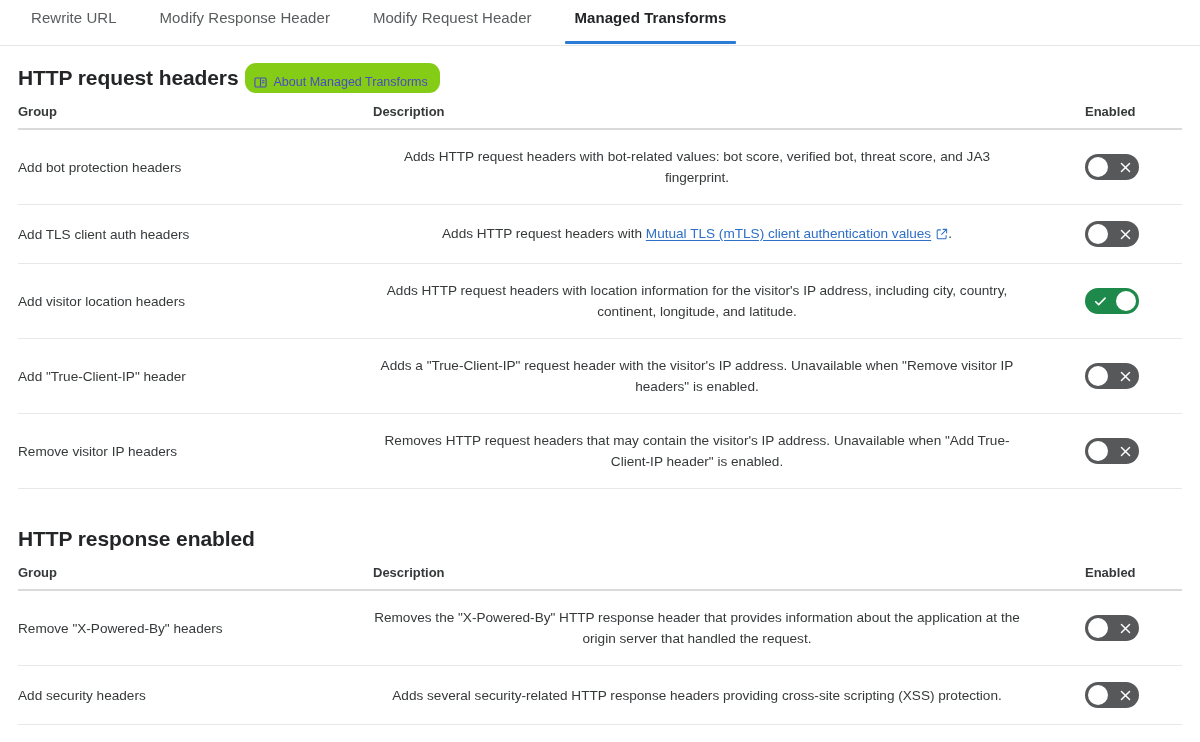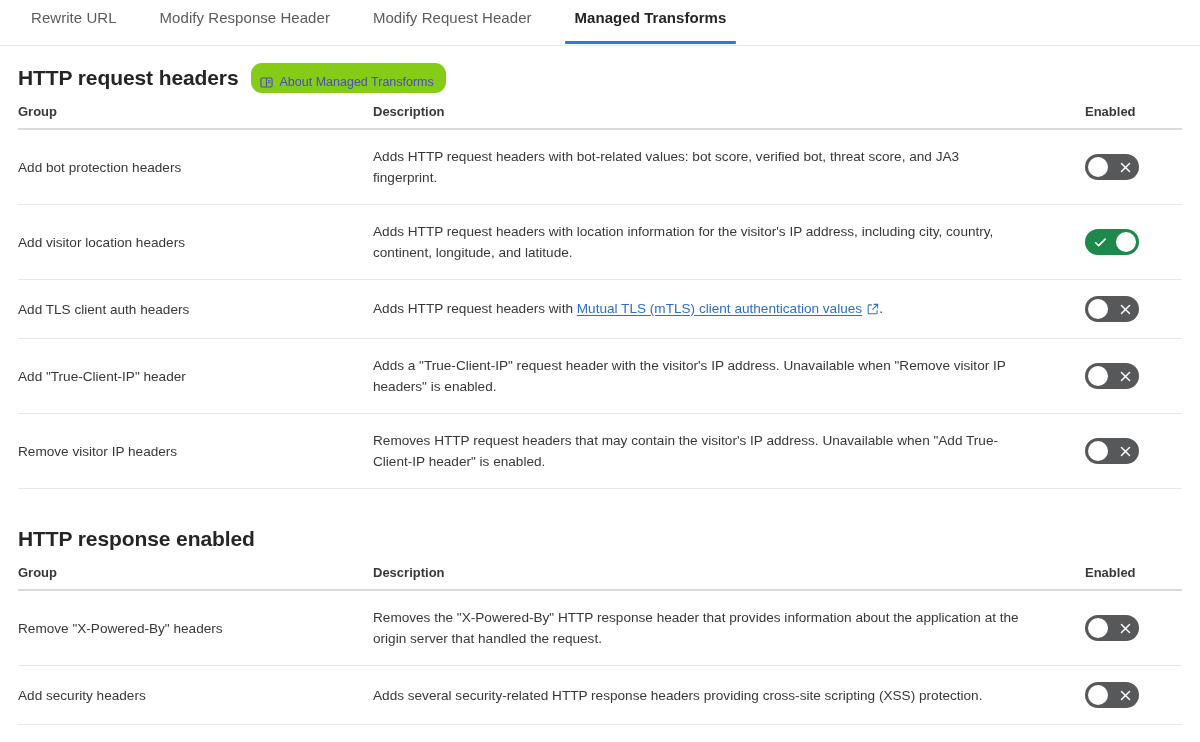--- a/index.html
+++ b/index.html
@@ -43,21 +43,21 @@
     height: 3px;
     background: #2c7cd6;
     border-radius: 1px;
   }
 
   
   .section { padding: 0 18px; }
   .section-head {
     display: flex;
     align-items: center;
-    gap: 12px;
+    gap: 6px;
     margin: 0;
     height: 40px;
   }
   .section-title {
     font-size: 21px;
     font-weight: 700;
     color: #232527;
     letter-spacing: -0.1px;
   }
   .about-pill {
@@ -91,21 +91,21 @@
   thead th.en { padding-left: 2px; }
 
   tbody td {
     padding: 16px 0;
     vertical-align: middle;
     border-bottom: 1px solid #e7e8e9;
     font-size: 13.6px;
     line-height: 21px;
     color: #36393a;
   }
-  tbody td.desc { padding-right: 62px; }
+  tbody td.desc { padding-right: 62px; text-align: center; }
   tbody td.en { padding-left: 2px; }
 
   a.ext {
     color: #2e6fc7;
     text-decoration: underline;
     text-underline-offset: 2px;
   }
   .ext-icon { display: inline-block; vertical-align: -2px; margin-left: 5px; }
 
   
@@ -186,35 +186,20 @@
             <span class="mark">
               <svg width="11" height="11" viewBox="0 0 12 12">
                   <path d="M1.6 1.6 L10.4 10.4 M10.4 1.6 L1.6 10.4" stroke="#ffffff" stroke-width="1.6" stroke-linecap="round"></path>
                 </svg>
             </span>
           </span>
         </td>
       </tr>
 
       <tr>
-        <td>Add visitor location headers</td>
-        <td class="desc">Adds HTTP request headers with location information for the visitor's IP address, including city, country, continent, longitude, and latitude.</td>
-        <td class="en">
-          <span class="toggle on">
-            <span class="knob"></span>
-            <span class="mark">
-              <svg width="13" height="11" viewBox="0 0 14 12">
-                  <path d="M1.8 6.3 L5 9.4 L12 2.4" stroke="#ffffff" stroke-width="1.8" fill="none" stroke-linecap="round" stroke-linejoin="round"></path>
-                </svg>
-            </span>
-          </span>
-        </td>
-      </tr>
-
-      <tr>
         <td>Add TLS client auth headers</td>
         <td class="desc">
           <span>Adds HTTP request headers with </span><a class="ext" href="#">Mutual TLS (mTLS) client authentication values</a><span class="ext-icon"><svg width="12" height="12" viewBox="0 0 14 14" fill="none">
                 <path d="M5.2 2.2H2.4A1 1 0 0 0 1.4 3.2v8.4a1 1 0 0 0 1 1h8.4a1 1 0 0 0 1-1V8.8" stroke="#2e6fc7" stroke-width="1.2" stroke-linecap="round"></path>
                 <path d="M8.2 1.6h4.2v4.2" stroke="#2e6fc7" stroke-width="1.2" stroke-linecap="round" stroke-linejoin="round"></path>
                 <path d="M12.4 1.6 6.6 7.4" stroke="#2e6fc7" stroke-width="1.2" stroke-linecap="round"></path>
               </svg></span><span>.</span>
         </td>
         <td class="en">
           <span class="toggle">
@@ -222,20 +207,35 @@
             <span class="mark">
               <svg width="11" height="11" viewBox="0 0 12 12">
                   <path d="M1.6 1.6 L10.4 10.4 M10.4 1.6 L1.6 10.4" stroke="#ffffff" stroke-width="1.6" stroke-linecap="round"></path>
                 </svg>
             </span>
           </span>
         </td>
       </tr>
 
       <tr>
+        <td>Add visitor location headers</td>
+        <td class="desc">Adds HTTP request headers with location information for the visitor's IP address, including city, country, continent, longitude, and latitude.</td>
+        <td class="en">
+          <span class="toggle on">
+            <span class="knob"></span>
+            <span class="mark">
+              <svg width="13" height="11" viewBox="0 0 14 12">
+                  <path d="M1.8 6.3 L5 9.4 L12 2.4" stroke="#ffffff" stroke-width="1.8" fill="none" stroke-linecap="round" stroke-linejoin="round"></path>
+                </svg>
+            </span>
+          </span>
+        </td>
+      </tr>
+
+      <tr>
         <td>Add "True-Client-IP" header</td>
         <td class="desc">Adds a "True-Client-IP" request header with the visitor's IP address. Unavailable when "Remove visitor IP headers" is enabled.</td>
         <td class="en">
           <span class="toggle">
             <span class="knob"></span>
             <span class="mark">
               <svg width="11" height="11" viewBox="0 0 12 12">
                   <path d="M1.6 1.6 L10.4 10.4 M10.4 1.6 L1.6 10.4" stroke="#ffffff" stroke-width="1.6" stroke-linecap="round"></path>
                 </svg>
             </span>

